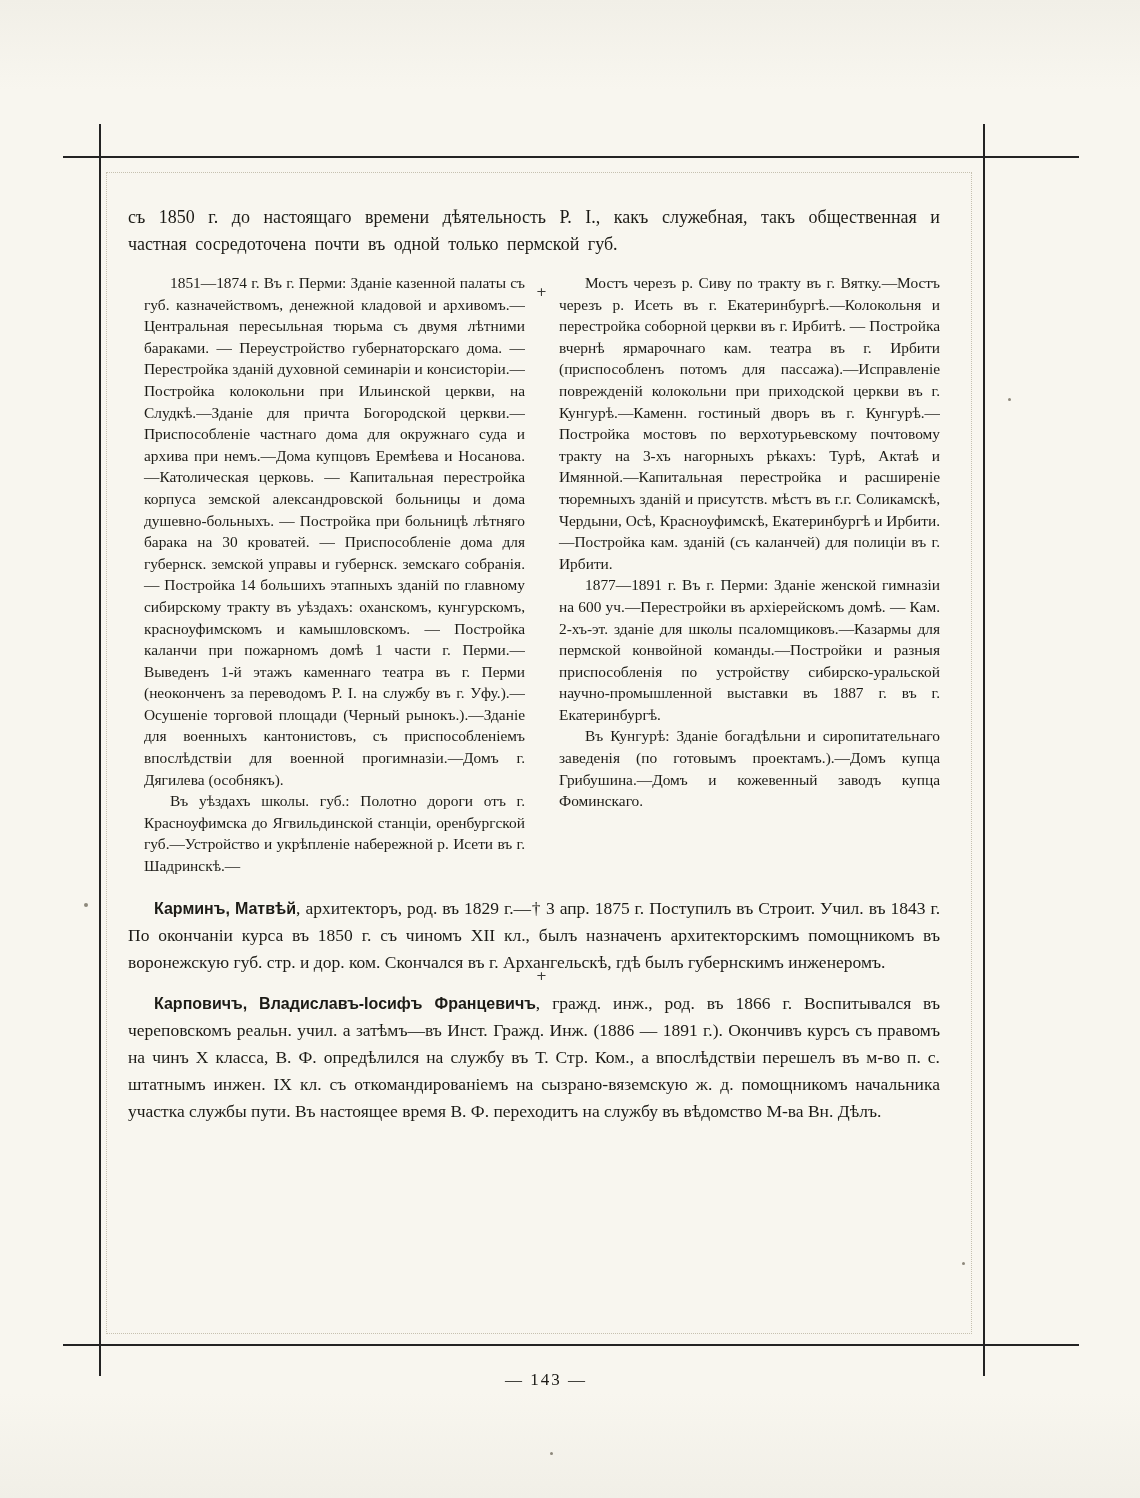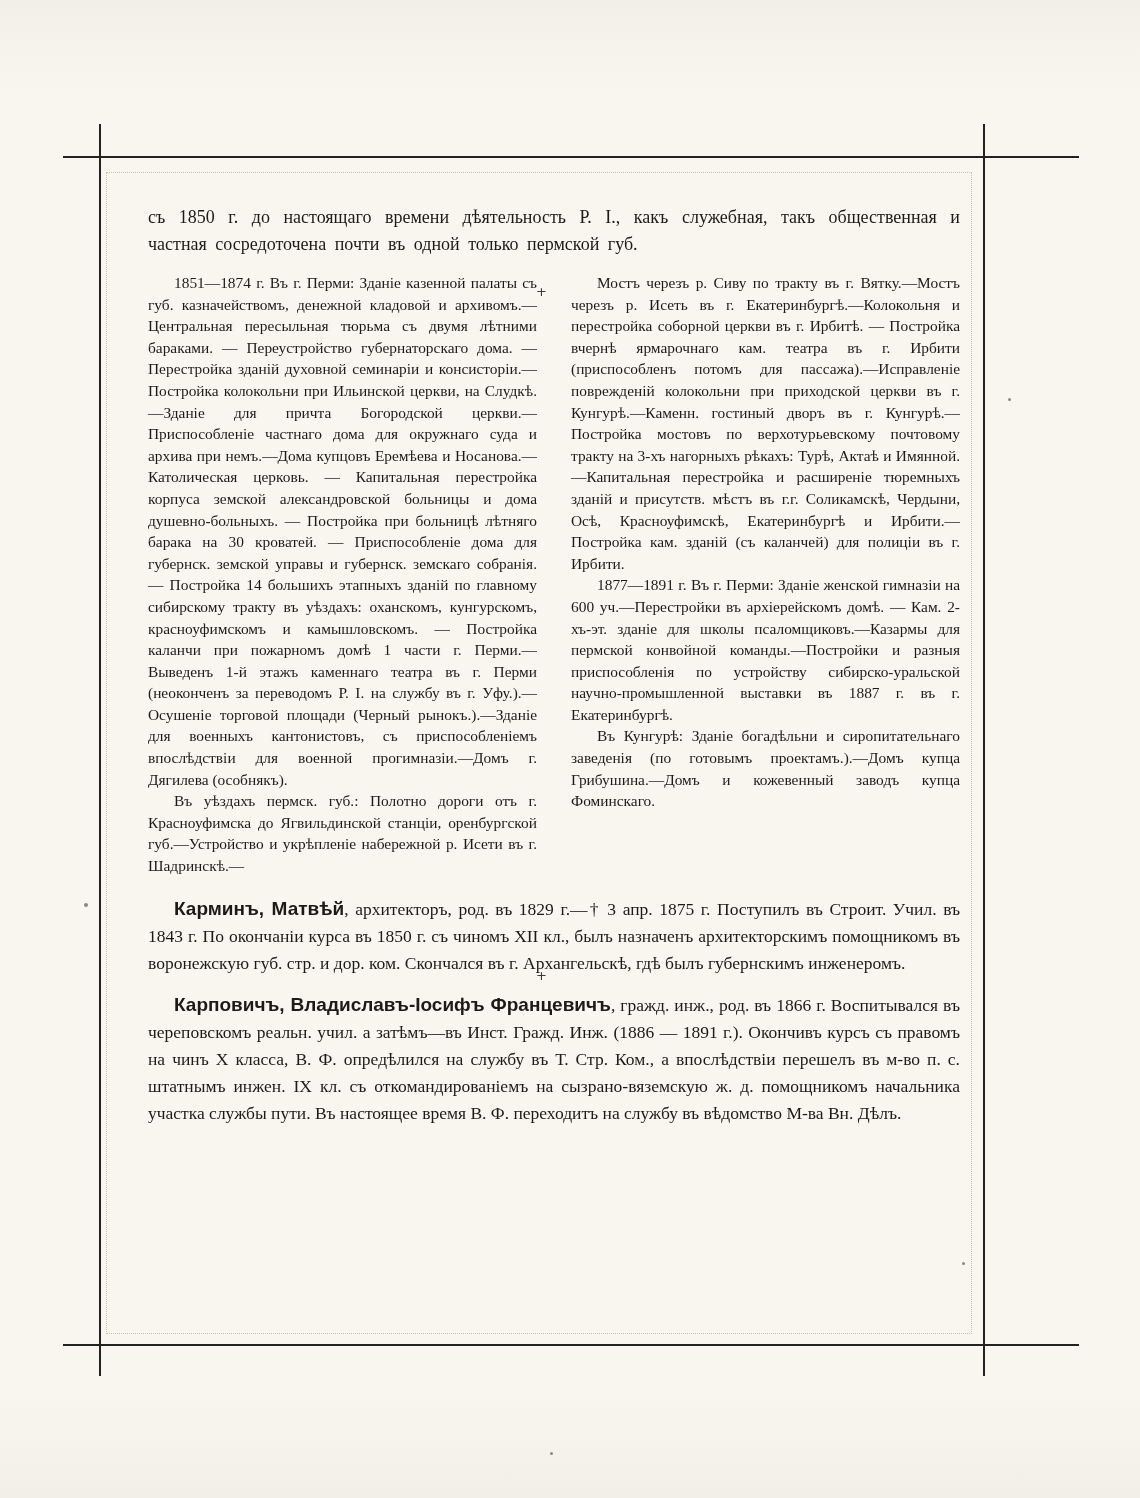--- a/index.html
+++ b/index.html
@@ -38,34 +38,35 @@
   .dotted-frame {
     position: absolute;
     left: 106px;
     top: 172px;
     width: 864px;
     height: 1160px;
     border: 1px dotted #c6c1b0;
   }
   .text-block {
     position: absolute;
-    left: 148px;
+    left: 128px;
     top: 204px;
     width: 812px;
   }
   .intro {
     margin: 0 0 14px 0;
     font-size: 18px;
     line-height: 27px;
     text-align: justify;
     word-spacing: 4px;
   }
   .columns {
     display: flex;
     gap: 34px;
+    margin-left: 16px;
   }
   .col {
     width: 389px;
     font-size: 15.4px;
     line-height: 21.6px;
     text-align: justify;
   }
   .cpara {
     margin: 0;
     text-indent: 26px;
@@ -77,21 +78,21 @@
     text-align: justify;
   }
   .entry {
     margin: 0 0 14px 0;
     text-indent: 26px;
   }
   .entry:last-child { margin-bottom: 9px; }
   .headword {
     font-family: "Liberation Sans", "DejaVu Sans", sans-serif;
     font-weight: 700;
-    font-size: 19px;
+    font-size: 16px;
   }
   .page-number {
     position: absolute;
     left: 140px;
     width: 812px;
     top: 1370px;
     text-align: center;
     font-size: 17px;
     letter-spacing: 2px;
   }
@@ -134,30 +135,31 @@
   <div class="speck speck-3"></div>
   <div class="speck speck-4"></div>
 
   <div class="text-block">
 
     <p class="intro">съ 1850 г. до настоящаго времени дѣятельность Р. І., какъ служебная, такъ общественная и частная сосредоточена почти въ одной только пермской губ.</p>
 
     <div class="columns">
       <div class="col">
         <p class="cpara">1851—1874 г. Въ г. Перми: Зданіе казенной палаты съ губ. казначействомъ, денежной кладовой и архивомъ.—Центральная пересыльная тюрьма съ двумя лѣтними бараками. — Переустройство губернаторскаго дома. — Перестройка зданій духовной семинаріи и консисторіи.— Постройка колокольни при Ильинской церкви, на Слудкѣ.—Зданіе для причта Богородской церкви.—Приспособленіе частнаго дома для окружнаго суда и архива при немъ.—Дома купцовъ Еремѣева и Носанова.—Католическая церковь. — Капитальная перестройка корпуса земской александровской больницы и дома душевно-больныхъ. — Постройка при больницѣ лѣтняго барака на 30 кроватей. — Приспособленіе дома для губернск. земской управы и губернск. земскаго собранія. — Постройка 14 большихъ этапныхъ зданій по главному сибирскому тракту въ уѣздахъ: оханскомъ, кунгурскомъ, красноуфимскомъ и камышловскомъ. — Постройка каланчи при пожарномъ домѣ 1 части г. Перми.—Выведенъ 1-й этажъ каменнаго театра въ г. Перми (неоконченъ за переводомъ Р. І. на службу въ г. Уфу.).—Осушеніе торговой площади (Черный рынокъ.).—Зданіе для военныхъ кантонистовъ, съ приспособленіемъ впослѣдствіи для военной прогимназіи.—Домъ г. Дягилева (особнякъ).</p>
-        <p class="cpara">Въ уѣздахъ пермск. губ.: Полотно дороги отъ г. Красноуфимска до Ягвильдинской станціи, оренбургской губ.—Устройство и укрѣпленіе набережной р. Исети въ г. Шадринскѣ.—</p>
+        <p class="cpara">Въ уѣздахъ школы. губ.: Полотно дороги отъ г. Красноуфимска до Ягвильдинской станціи, оренбургской губ.—Устройство и укрѣпленіе набережной р. Исети въ г. Шадринскѣ.—</p>
       </div>
       <div class="col">
         <p class="cpara">Мостъ черезъ р. Сиву по тракту въ г. Вятку.—Мостъ черезъ р. Исеть въ г. Екатеринбургѣ.—Колокольня и перестройка соборной церкви въ г. Ирбитѣ. — Постройка вчернѣ ярмарочнаго кам. театра въ г. Ирбити (приспособленъ потомъ для пассажа).—Исправленіе поврежденій колокольни при приходской церкви въ г. Кунгурѣ.—Каменн. гостиный дворъ въ г. Кунгурѣ.—Постройка мостовъ по верхотурьевскому почтовому тракту на 3-хъ нагорныхъ рѣкахъ: Турѣ, Актаѣ и Имянной.—Капитальная перестройка и расширеніе тюремныхъ зданій и присутств. мѣстъ въ г.г. Соликамскѣ, Чердыни, Осѣ, Красноуфимскѣ, Екатеринбургѣ и Ирбити.—Постройка кам. зданій (съ каланчей) для полиціи въ г. Ирбити.</p>
         <p class="cpara">1877—1891 г. Въ г. Перми: Зданіе женской гимназіи на 600 уч.—Перестройки въ архіерейскомъ домѣ. — Кам. 2-хъ-эт. зданіе для школы псаломщиковъ.—Казармы для пермской конвойной команды.—Постройки и разныя приспособленія по устройству сибирско-уральской научно-промышленной выставки въ 1887 г. въ г. Екатеринбургѣ.</p>
         <p class="cpara">Въ Кунгурѣ: Зданіе богадѣльни и сиропитательнаго заведенія (по готовымъ проектамъ.).—Домъ купца Грибушина.—Домъ и кожевенный заводъ купца Фоминскаго.</p>
       </div>
     </div>
 
     <div class="entries">
       <p class="entry"><span class="headword">Карминъ, Матвѣй</span><span>, архитекторъ, род. въ 1829 г.—† 3 апр. 1875 г. Поступилъ въ Строит. Учил. въ 1843 г. По окончаніи курса въ 1850 г. съ чиномъ XII кл., былъ назначенъ архитекторскимъ помощникомъ въ воронежскую губ. стр. и дор. ком. Скончался въ г. Архангельскѣ, гдѣ былъ губернскимъ инженеромъ.</span></p>
       <p class="entry"><span class="headword">Карповичъ, Владиславъ-Іосифъ Францевичъ</span><span>, гражд. инж., род. въ 1866 г. Воспитывался въ череповскомъ реальн. учил. а затѣмъ—въ Инст. Гражд. Инж. (1886 — 1891 г.). Окончивъ курсъ съ правомъ на чинъ X класса, В. Ф. опредѣлился на службу въ Т. Стр. Ком., а впослѣдствіи перешелъ въ м-во п. с. штатнымъ инжен. IX кл. съ откомандированіемъ на сызрано-вяземскую ж. д. помощникомъ начальника участка службы пути. Въ настоящее время В. Ф. переходитъ на службу въ вѣдомство М-ва Вн. Дѣлъ.</span></p>
     </div>
 
   </div>
 
+  <div class="page-number">— 143 —</div>
 
 </div>
 
 </body></html>

